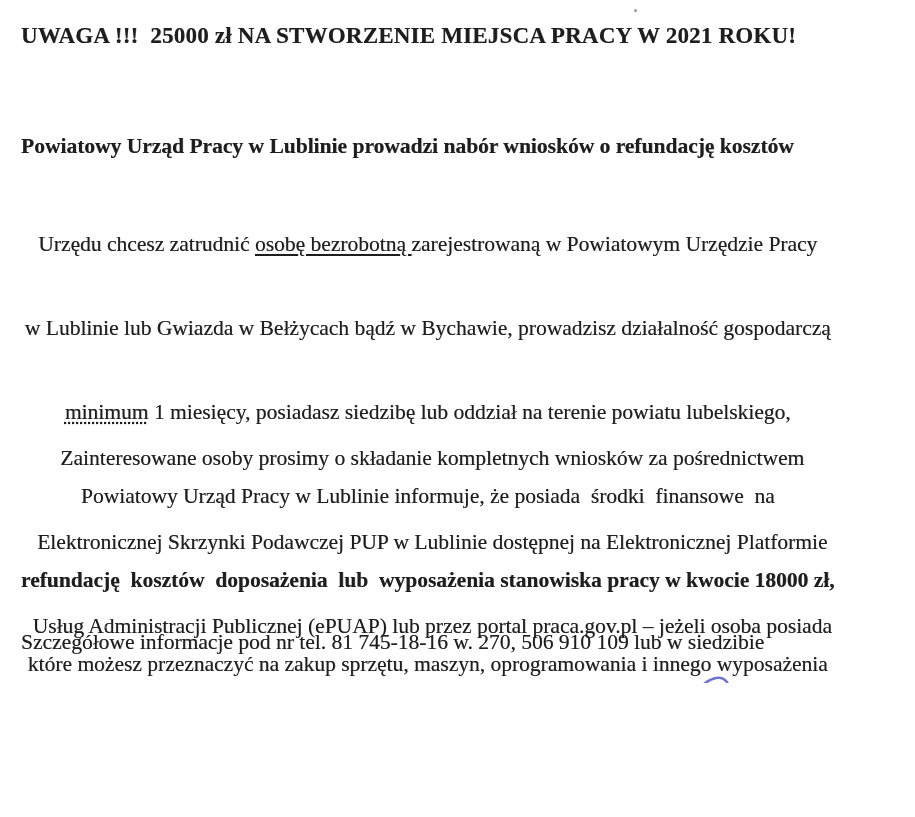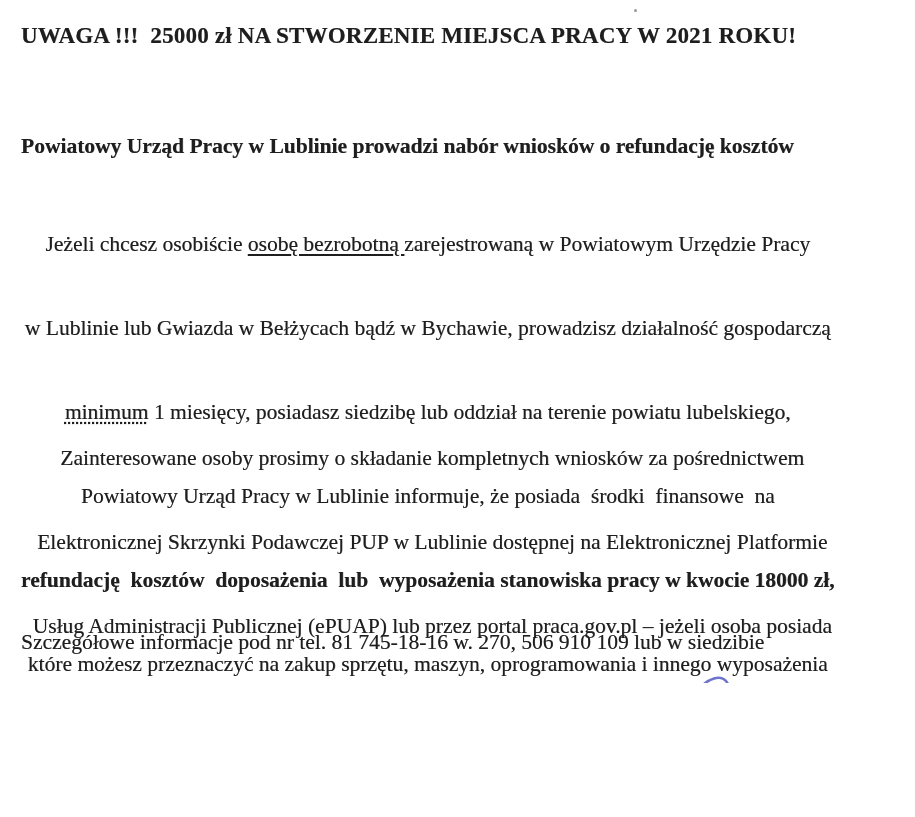--- a/index.html
+++ b/index.html
@@ -86,21 +86,21 @@
 
 <div class="page">
 
   <div class="tblock doc-title">UWAGA !!!  25000 zł NA STWORZENIE MIEJSCA PRACY W 2021 ROKU!</div>
 
   <div class="tblock p-bold" style="top:76px">
     <div class="tline">Powiatowy Urząd Pracy w Lublinie prowadzi nabór wniosków o refundację kosztów</div>
   </div>
 
   <div class="tblock" style="top:174px">
-    <div class="tline"><span>Jeżeli chcesz osobiście </span><span class="u">osobę bezrobotną </span><span>zarejestrowaną w Powiatowym Urzędzie Pracy</span></div>
+    <div class="tline"><span>Urzędu chcesz zatrudnić </span><span class="u">osobę bezrobotną </span><span>zarejestrowaną w Powiatowym Urzędzie Pracy</span></div>
     <div class="tline">w Lublinie lub Gwiazda w Bełżycach bądź w Bychawie, prowadzisz działalność gospodarczą</div>
     <div class="tline"><span class="u-min">minimum</span><span> 1 miesięcy, posiadasz siedzibę lub oddział na terenie powiatu lubelskiego,</span></div>
     <div class="tline">Powiatowy Urząd Pracy w Lublinie informuje, że posiada  środki  finansowe  na</div>
     <div class="tline b">refundację  kosztów  doposażenia  lub  wyposażenia stanowiska pracy w kwocie 18000 zł,</div>
     <div class="tline">które możesz przeznaczyć na zakup sprzętu, maszyn, oprogramowania i innego wyposażenia</div>
     <div class="tline">stanowiska praca.</div>
   </div>
 
   <div class="tblock" style="top:388px">
     <div class="tline">Zainteresowane osoby prosimy o składanie kompletnych wniosków za pośrednictwem</div>

